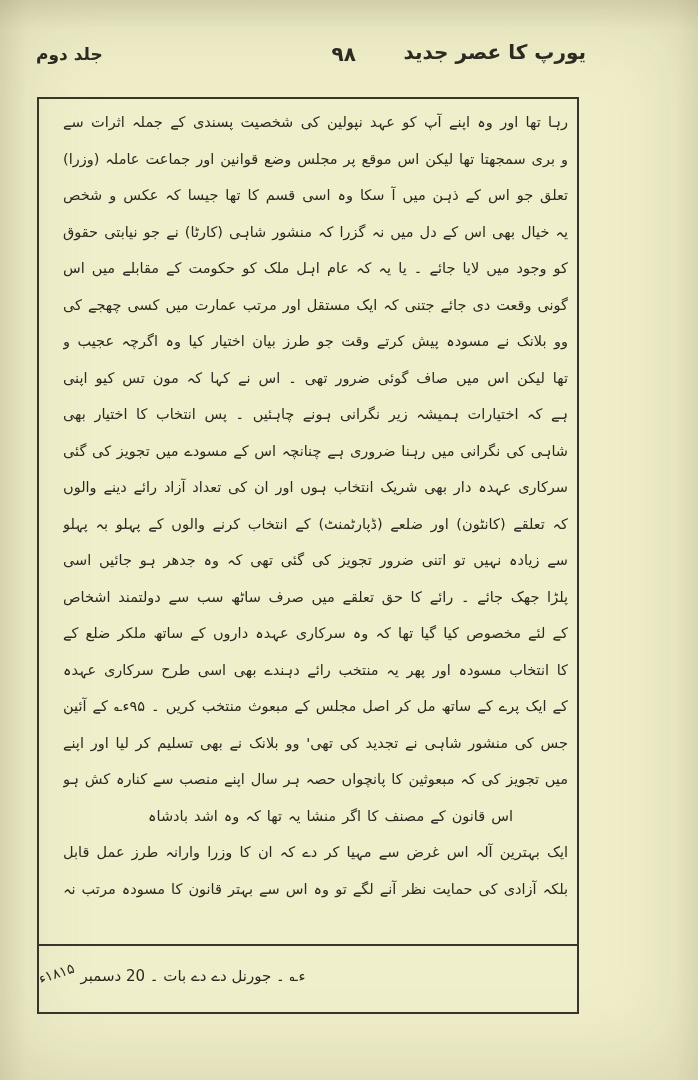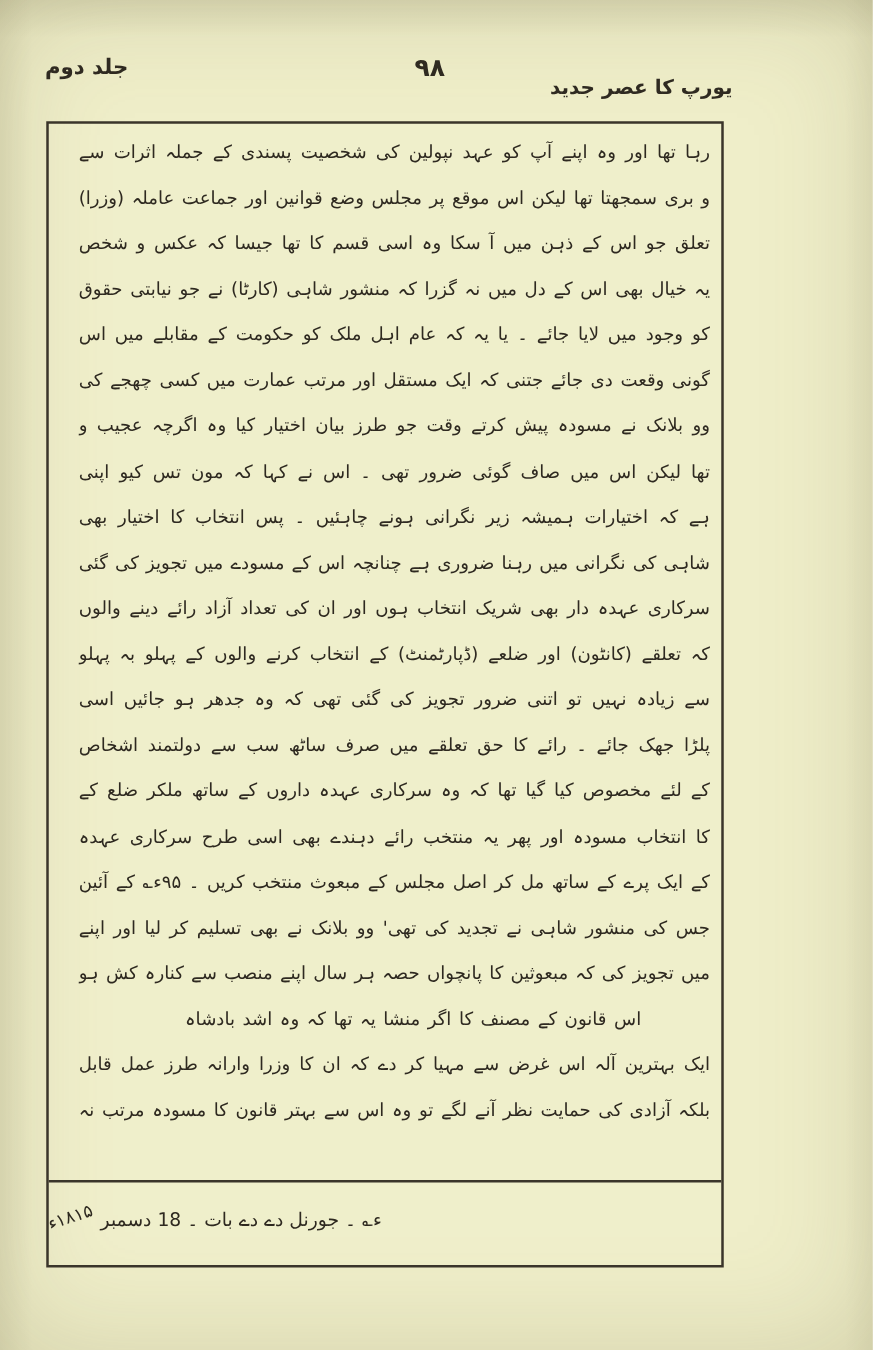--- a/index.html
+++ b/index.html
@@ -25,22 +25,22 @@
   }
   .vol{
     position:absolute; left:36px; top:4px;
     font-size:17px; font-weight:bold; letter-spacing:1px;
   }
   .pageno{
     position:absolute; left:296px; top:2px; width:60px;
     font-size:20px; font-weight:bold; letter-spacing:3px;
   }
   .booktitle{
-    position:absolute; right:112px; top:20px;
-    font-size:16px; font-weight:bold;
+    position:absolute; right:112px; top:0;
+    font-size:20px; font-weight:bold;
   }
   
   .text-box{
     position:absolute; left:37px; top:97px;
     width:542px; height:917px;
     border:2.5px solid #3a352a;
     box-sizing:border-box;
     display:flex; flex-direction:column;
     background:rgba(255,255,230,.06);
   }
@@ -109,18 +109,18 @@
         <div class="body-line">کے ایک پرے کے ساتھ مل کر اصل مجلس کے مبعوث منتخب کریں ۔ ۹۵ء؎ کے آئین کا یہ اصول</div>
         <div class="body-line">جس کی منشور شاہی نے تجدید کی تھی' وو بلانک نے بھی تسلیم کر لیا اور اپنے قانون</div>
         <div class="body-line">میں تجویز کی کہ مبعوثین کا پانچواں حصہ ہر سال اپنے منصب سے کنارہ کش ہو جایا کرے</div>
         <div class="body-line indent">اس قانون کے مصنف کا اگر منشا یہ تھا کہ وہ اشد بادشاہ پسندوں کے لیے</div>
         <div class="body-line">ایک بہترین آلہ اس غرض سے مہیا کر دے کہ ان کا وزرا وارانہ طرز عمل قابل قدر</div>
         <div class="body-line">بلکہ آزادی کی حمایت نظر آنے لگے تو وہ اس سے بہتر قانون کا مسودہ مرتب نہ کر سکتا تھا</div>
       </div>
 
     <div class="footnote-zone">
       <span class="footnote">
-        <span>ء؎ ۔ جورنل دے دے بات ۔ 18 دسمبر </span><span class="year">۱۸۱۵ء</span>
+        <span>ء؎ ۔ جورنل دے دے بات ۔ 20 دسمبر </span><span class="year">۱۸۱۵ء</span>
       </span>
     </div>
   </div>
 
 </div>
 
 </body></html>

